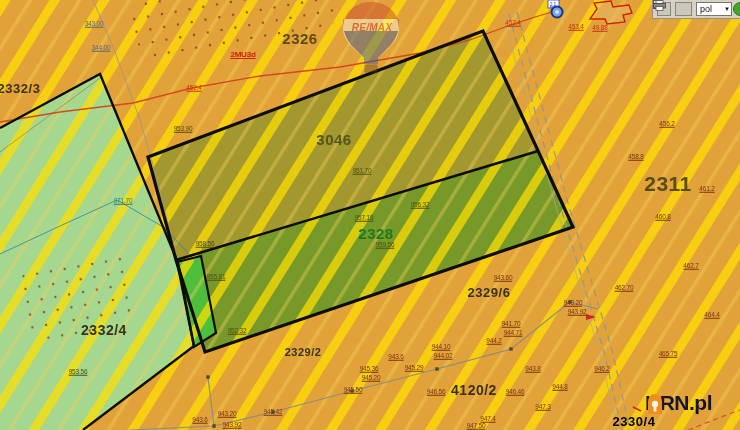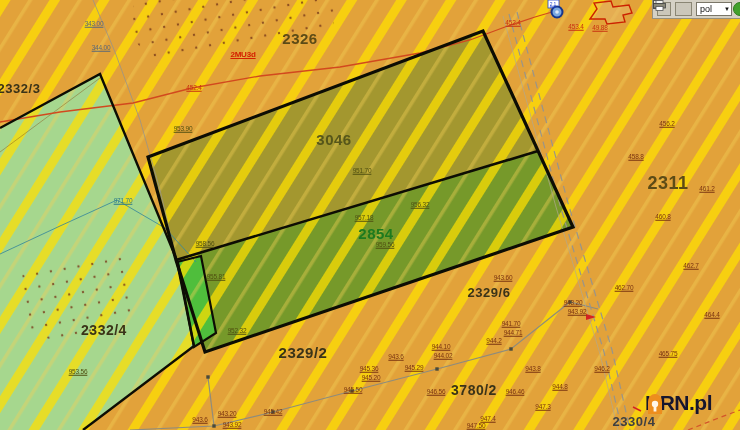--- a/index.html
+++ b/index.html
@@ -115,26 +115,26 @@
     <g>
       <rect x="548" y="0" width="11" height="8" fill="#FFFFFF" stroke="#2244CC" stroke-width="0.8"></rect>
       <circle cx="557" cy="12" r="5.5" fill="#7AA8E0" stroke="#16368C" stroke-width="2"></circle>
       <circle cx="557" cy="12" r="1.8" fill="#DCE8F8"></circle>
     </g>
   </svg>
 
   <div class="labels-layer">
       <span class="parcel-label" style="left: 300px; top: 38px; font-size: 15px; color: rgb(92, 75, 22);">2326</span>
       <span class="parcel-label" style="left: 334px; top: 139px; font-size: 15px; color: rgb(86, 86, 26);">3046</span>
-      <span class="parcel-label" style="left: 376px; top: 233px; font-size: 15px; color: rgb(30, 122, 30);">2854</span>
-      <span class="parcel-label" style="left: 668px; top: 183px; font-size: 18px; color: rgb(92, 75, 22);">2311</span>
+      <span class="parcel-label" style="left: 376px; top: 233px; font-size: 15px; color: rgb(30, 122, 30);">2328</span>
+      <span class="parcel-label" style="left: 668px; top: 183px; font-size: 21px; color: rgb(92, 75, 22);">2311</span>
       <span class="parcel-label" style="left: 489px; top: 292px; font-size: 13px; color: rgb(58, 51, 24);">2329/6</span>
-      <span class="parcel-label" style="left: 303px; top: 352px; font-size: 15px; color: rgb(58, 51, 24);">2329/2</span>
-      <span class="parcel-label" style="left: 474px; top: 390px; font-size: 14px; color: rgb(58, 51, 24);">3780/2</span>
-      <span class="parcel-label" style="left: 634px; top: 421px; font-size: 13px; color: #404040;">2330/4</span>
+      <span class="parcel-label" style="left: 303px; top: 352px; font-size: 11px; color: rgb(58, 51, 24);">2329/2</span>
+      <span class="parcel-label" style="left: 474px; top: 390px; font-size: 14px; color: rgb(58, 51, 24);">4120/2</span>
+      <span class="parcel-label" style="left: 634px; top: 421px; font-size: 13px; color: #000000;">2330/4</span>
       <span class="parcel-label" style="left: 19px; top: 88px; font-size: 13px; color: rgb(58, 51, 24);">2332/3</span>
       <span class="parcel-label" style="left: 98px; top: 330px; font-size: 14px; color: rgb(58, 51, 24); padding-left: 12px;">2332/4</span>
       <span class="micro-label" style="left: 94px; top: 24px; color: rgb(90, 104, 120);">343.00</span>
       <span class="micro-label" style="left: 101px; top: 48px; color: rgb(90, 104, 120);">344.00</span>
       <span class="micro-label" style="left: 243px; top: 55px; font-size: 8px; color: rgb(212, 32, 0); font-weight: 700;">2MU3d</span>
       <span class="micro-label" style="left: 194px; top: 88px; color: rgb(200, 48, 16);">452.4</span>
       <span class="micro-label" style="left: 513px; top: 23px; color: rgb(200, 48, 16);">452.4</span>
       <span class="micro-label" style="left: 576px; top: 27px; color: rgb(200, 48, 16);">453.4</span>
       <span class="micro-label" style="left: 600px; top: 28px; color: rgb(200, 48, 16);">49.88</span>
       <span class="micro-label" style="left: 553px; top: 4px; font-size: 5px; color: rgb(34, 68, 204);">2.1</span>
@@ -176,20 +176,32 @@
       <span class="micro-label" style="left: 369px; top: 369px; color: rgb(122, 52, 16);">945.36</span>
       <span class="micro-label" style="left: 371px; top: 378px; color: rgb(122, 52, 16);">945.20</span>
       <span class="micro-label" style="left: 396px; top: 357px; color: rgb(122, 52, 16);">943.6</span>
       <span class="micro-label" style="left: 353px; top: 390px; color: rgb(122, 52, 16);">945.50</span>
       <span class="micro-label" style="left: 273px; top: 412px; color: rgb(122, 52, 16);">945.42</span>
       <span class="micro-label" style="left: 227px; top: 414px; color: rgb(122, 52, 16);">943.20</span>
       <span class="micro-label" style="left: 200px; top: 420px; color: rgb(122, 52, 16);">943.6</span>
       <span class="micro-label" style="left: 232px; top: 425px; color: rgb(122, 52, 16);">943.92</span>
     </div>
 
+  <div class="remax-watermark">
+    <svg width="64" height="78" viewBox="0 0 64 78">
+      <g>
+        <path d="M31,2 C14,2 3,14 3,28 C3,42 16,50 24,58 L24,64 L38,64 L38,58 C46,50 59,42 59,28 C59,14 48,2 31,2 Z" fill="#FFFFFF"></path>
+        <path d="M31,2 C14,2 3,14 3,28 L3,19 L59,19 L59,28 C59,14 48,2 31,2 Z" fill="#C8382C"></path>
+        <path d="M3,19 L59,19 L59,28 C59,14 48,2 31,2 C14,2 3,14 3,28 Z" fill="#C8382C"></path>
+        <path d="M4,31 C7,44 17,50 24,58 L24,64 L38,64 L38,58 C45,50 55,44 58,31 Z" fill="#27519E"></path>
+        <rect x="25" y="65" width="12" height="7" fill="#6B4A22" stroke="#4A3416" stroke-width="1"></rect>
+      </g>
+    </svg>
+    <span class="remax-text">RE/MAX</span>
+  </div>
 
   <div class="krn-watermark">
     <svg width="20" height="24" viewBox="0 0 20 24">
       <path d="M3,10 A7,8 0 0 1 17,10 L17,22 L3,22 Z" fill="#ED8E1E"></path>
       <circle cx="10" cy="12" r="3.2" fill="#FFF6E8"></circle>
       <rect x="8.6" y="13.5" width="2.8" height="6" fill="#FFF6E8"></rect>
     </svg>
     <span class="krn-text">KRN.pl</span>
   </div>
 

